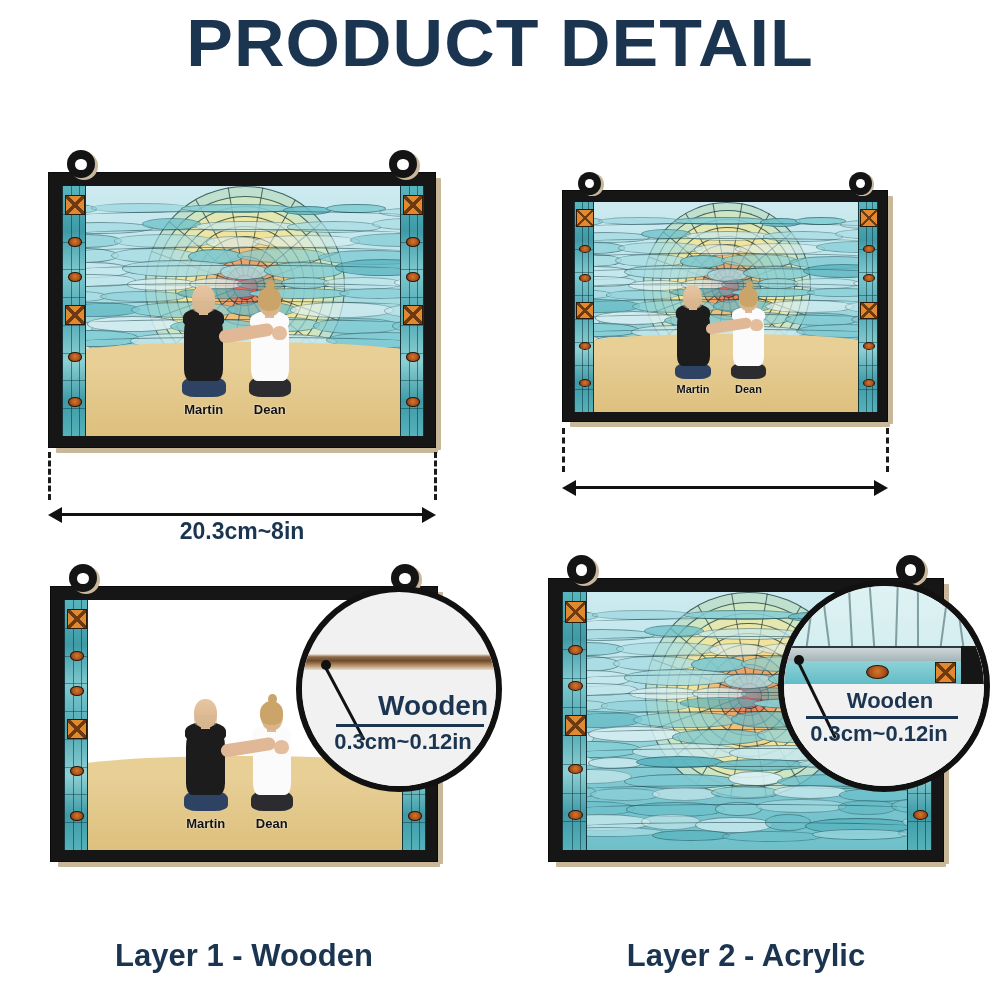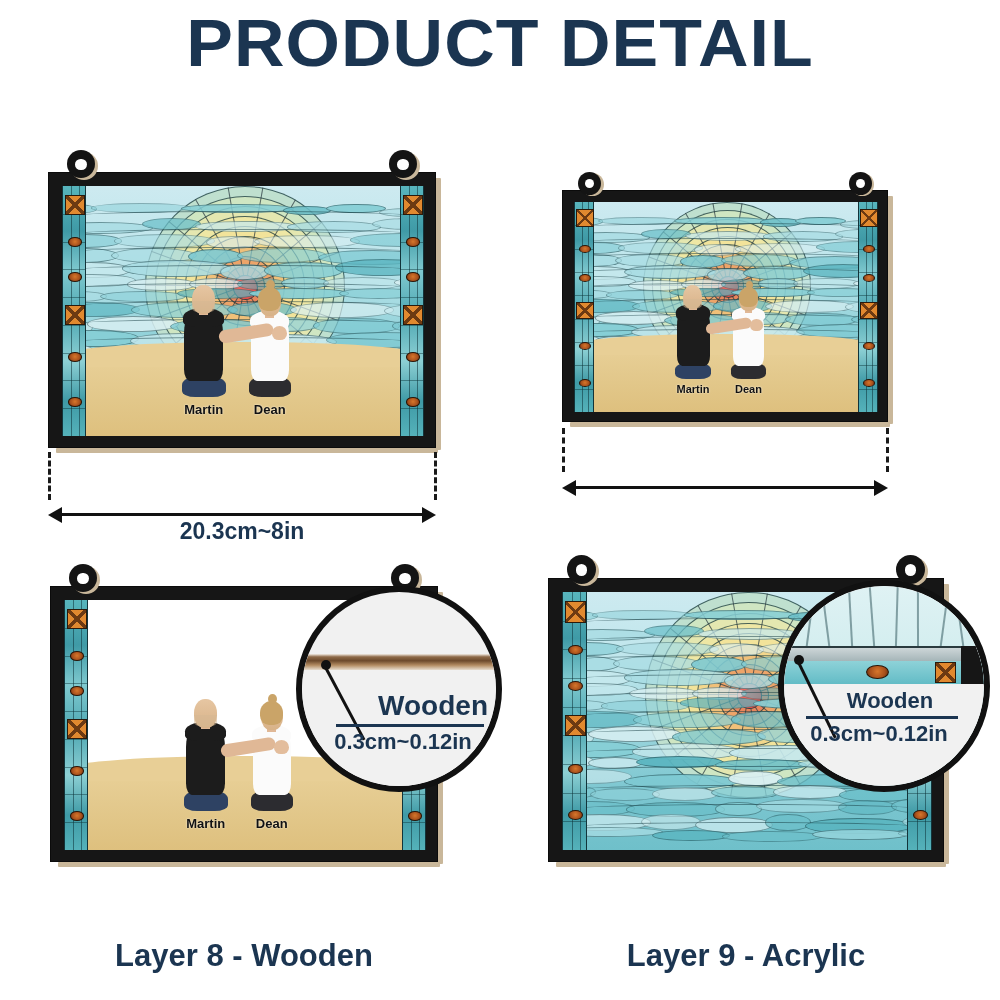--- a/index.html
+++ b/index.html
@@ -622,21 +622,21 @@
   <div style="position:absolute;left:321px;top:660px;width:120px;height:90px;">
     <div class="leaddot" style="left:0;top:0;"></div>
     <div class="lead" style="left:5px;top:5px;width:84px;height:3px;transform:rotate(62deg);"></div>
   </div>
   <div class="callout" style="left:318px;top:690px;width:170px;">
     <div class="ct" style="font-size:28px;text-align:right;padding-left:26px;">Wooden</div>
     <div class="rule" style="margin:2px 0 2px 18px;width:148px;"></div>
     <div class="ct" style="font-size:22px;text-align:center;">0.3cm~0.12in</div>
   </div>
 
-  <div class="caption" style="left:50px;top:938px;width:388px;">Layer 8 - Wooden</div>
+  <div class="caption" style="left:50px;top:938px;width:388px;">Layer 1 - Wooden</div>
 
   <div class="panel" id="p4" style="left:548px;top:578px;width:396px;height:284px;">
   <div class="woodshadow" style="right:-5px;top:6px;width:6px;height:280px;"></div>
       <div class="woodshadow" style="left:8px;bottom:-5px;width:390px;height:5px;"></div>
       <div class="frame">
         <div class="inner" style="left:13px;top:13px;width:370px;height:258px;">
           <div style="position:absolute;left:25px;top:0;width:320px;height:258px;overflow:hidden;background:transparent;">
             <div class="sky"></div>
             <div class="sunring" style="left:58.39999999999999px;top:0px;width:206.4px;height:206.4px;background:#bfe0cf;border:1px solid rgba(20,55,60,.75);"></div>
             <div class="sunring" style="left:68.71999999999998px;top:10.319999999999993px;width:185.76000000000002px;height:185.76000000000002px;background:#cfe6c2;border:1px solid rgba(20,55,60,.75);"></div>
@@ -837,15 +837,15 @@
   <div style="position:absolute;left:794px;top:655px;width:120px;height:90px;">
     <div class="leaddot" style="left:0;top:0;"></div>
     <div class="lead" style="left:5px;top:5px;width:86px;height:3px;transform:rotate(64deg);"></div>
   </div>
   <div class="callout" style="left:790px;top:688px;width:178px;">
     <div class="ct" style="font-size:22px;text-align:center;padding-left:22px;">Wooden</div>
     <div class="rule" style="margin:2px 0 2px 16px;width:152px;"></div>
     <div class="ct" style="font-size:22px;text-align:center;">0.3cm~0.12in</div>
   </div>
 
-  <div class="caption" style="left:548px;top:938px;width:396px;">Layer 9 - Acrylic</div>
+  <div class="caption" style="left:548px;top:938px;width:396px;">Layer 2 - Acrylic</div>
 
 </div>
 
 </body></html>

